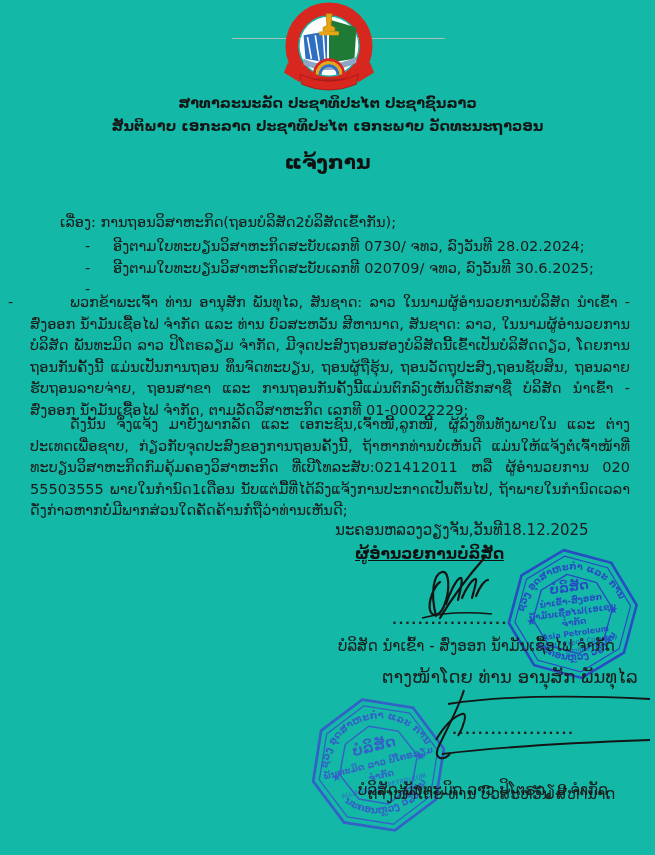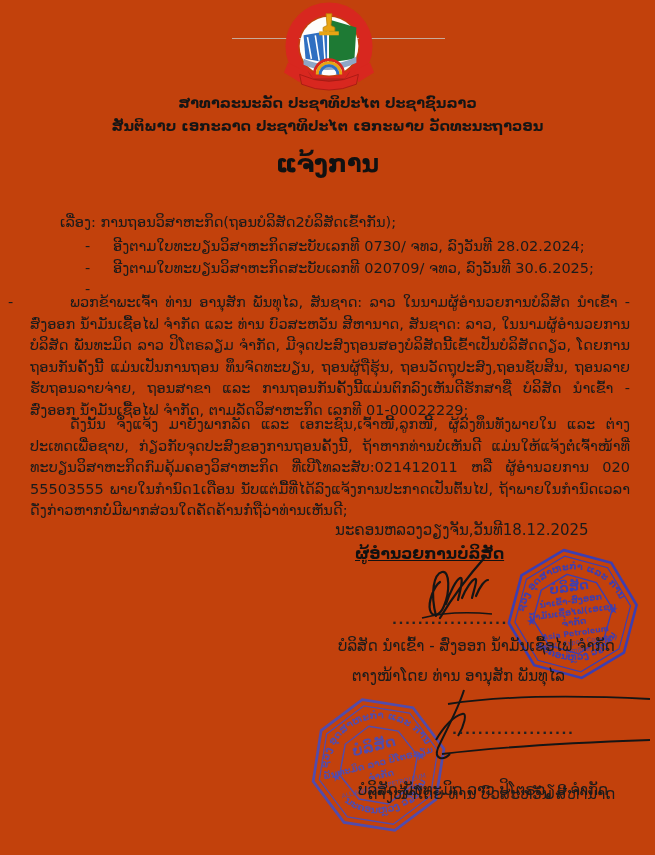--- a/index.html
+++ b/index.html
@@ -1,23 +1,23 @@
 <!DOCTYPE html>
 <html><head>
 <meta charset="utf-8">
 <style>
   html,body{margin:0;padding:0;background:#e8e8e8;}
   .page{
-    position:relative;width:655px;height:855px;background:#c2410c;
+    position:relative;width:655px;height:855px;background:#14b8a6;
     font-family:"DejaVu Sans","Liberation Sans",sans-serif;
     color:#1c1c1c;overflow:hidden;margin:0 auto;
   }
   .abs{position:absolute;}
   .hdr{width:655px;text-align:center;font-weight:bold;font-size:14.5px;color:#151515;}
-  .doc-title{width:655px;text-align:center;font-weight:bold;font-size:24px;color:#111;}
+  .doc-title{width:655px;text-align:center;font-weight:bold;font-size:20px;color:#111;}
   .body-text{font-size:14.5px;line-height:21.5px;color:#1b1b1b;}
   .para{width:600px;text-align:justify;}
   .indent{text-indent:40px;}
   .bullet-row{display:flex;gap:14px;}
   .bullet-dash{width:14px;flex:none;}
   .sig-label{font-weight:bold;text-decoration:underline;font-size:15.5px;color:#111;}
   .dots{font-size:13px;letter-spacing:1.5px;color:#222;font-weight:bold;}
   .stamp{opacity:0.88;}
   .scanline{height:1px;background:#c9c4be;opacity:.8;}
   svg text{font-family:"DejaVu Sans","Liberation Sans",sans-serif;}
@@ -114,21 +114,21 @@
         <text x="78" y="79" font-size="10" font-weight="bold" text-anchor="middle">ນໍ້າມັນເຊື້ອໄຟ(ເອເຊຍ</text>
         <text x="78" y="91" font-size="10" font-weight="bold" text-anchor="middle">ຈຳກັດ</text>
         <text x="78" y="103" font-size="9" font-weight="bold" text-anchor="middle">Asia Petroleum</text>
         <text x="78" y="113" font-size="7.5" text-anchor="middle">Import - Export Company</text>
         <text x="78" y="122" font-size="7.5" text-anchor="middle">Limited</text>
       </g>
     </svg>
   </div>
 
   <div class="abs body-text" style="left:338px;top:636px;font-size:15px;">ບໍລິສັດ ນໍາເຂົ້າ - ສົ່ງອອກ ນໍ້າມັນເຊື້ອໄຟ ຈໍາກັດ</div>
-  <div class="abs body-text" style="left:352px;top:666px;font-size:15px;">ຕາງໜ້າໂດຍ ທ່ານ ອານຸສັກ ພັນທຸໄລ</div>
+  <div class="abs body-text" style="left:382px;top:666px;font-size:18px;">ຕາງໜ້າໂດຍ ທ່ານ ອານຸສັກ ພັນທຸໄລ</div>
 
   <div class="abs stamp" style="left:300px;top:694px;transform:rotate(-14deg);opacity:.82;">
     <svg width="158" height="142" viewBox="0 0 156 156">
       <defs>
         <path id="s2top" d="M22 70 A 58 58 0 0 1 134 70" fill="none"></path>
         <path id="s2bot" d="M24 94 A 58 58 0 0 0 132 94" fill="none"></path>
       </defs>
       <g stroke="#3a4ecf" fill="none">
         <polygon points="78,4 130,26 152,78 130,130 78,152 26,130 4,78 26,26" stroke-width="3"></polygon>
         <polygon points="78,11 125,31 145,78 125,125 78,145 31,125 11,78 31,31" stroke-width="1.4"></polygon>

